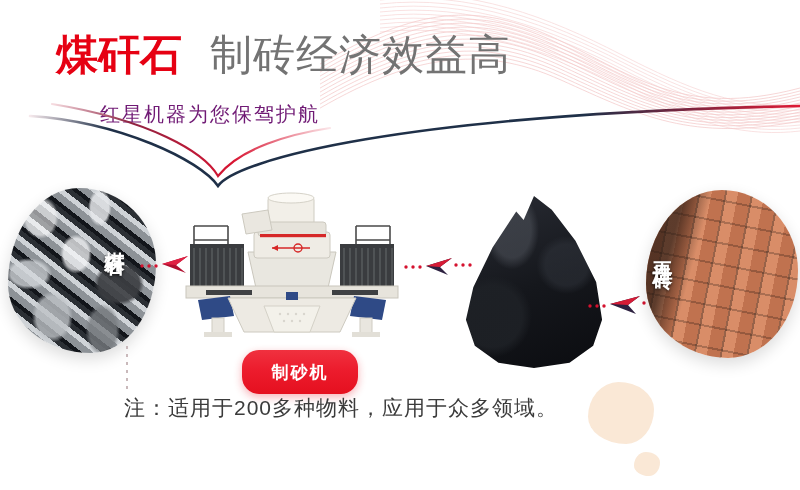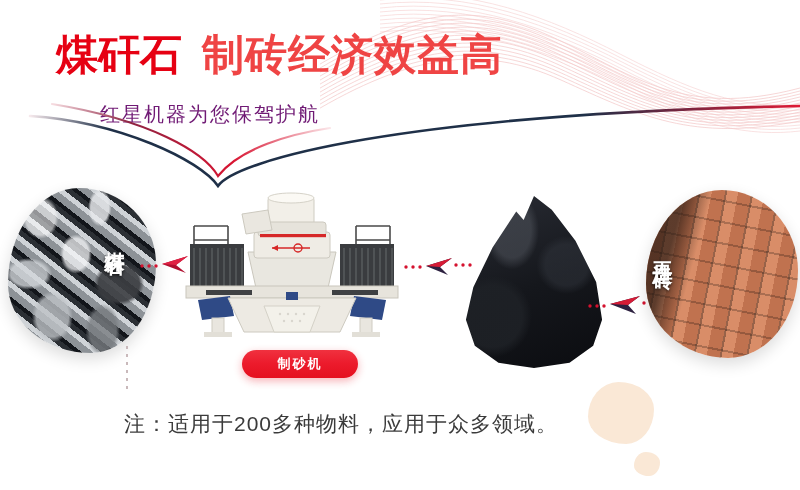--- a/index.html
+++ b/index.html
@@ -42,23 +42,23 @@
     letter-spacing: 1px;
     line-height: 1;
     white-space: nowrap;
   }
   .headline .hl-red {
     color: #e60113;
     font-weight: bold;
     letter-spacing: 0px;
   }
   .headline .hl-dark {
-    color: #ef4444;
-    font-weight: bold;
-    margin-left: 20px;
+    color: #737373;
+    font-weight: normal;
+    margin-left: 28px;
     letter-spacing: 1px;
   }
   .subtitle {
     position: absolute;
     left: 100px;
     top: 101px;
     font-size: 20px;
     color: #701a75;
     letter-spacing: 2px;
     white-space: nowrap;
@@ -161,37 +161,37 @@
     pointer-events: none;
   }
   #arrow-1 { left: 140px; top: 248px; width: 70px; height: 32px; }
   #arrow-2 { left: 404px; top: 250px; width: 72px; height: 32px; }
   #arrow-3 { left: 588px; top: 288px; width: 76px; height: 32px; }
 
   
   .pill {
     position: absolute;
     left: 242px; top: 350px;
-    width: 116px; height: 28px;
+    width: 116px; height: 44px;
     border-radius: 17px;
     background: linear-gradient(180deg, #f0313f 0%, #ec1b2c 48%, #e5101f 100%);
     box-shadow: 0 3px 8px rgba(229,16,31,.32);
     color: #fff;
-    font-size: 13px;
+    font-size: 17px;
     font-weight: bold;
     letter-spacing: 2px;
     display: flex;
     align-items: center;
     justify-content: center;
   }
 
   
   .note {
     position: absolute;
-    left: 124px; top: 410px;
+    left: 124px; top: 394px;
     font-size: 21px;
     color: #3b3b3b;
     letter-spacing: 1px;
     white-space: nowrap;
   }
 
   
   .dotted-tail {
     position: absolute;
     left: 126px; top: 346px;

